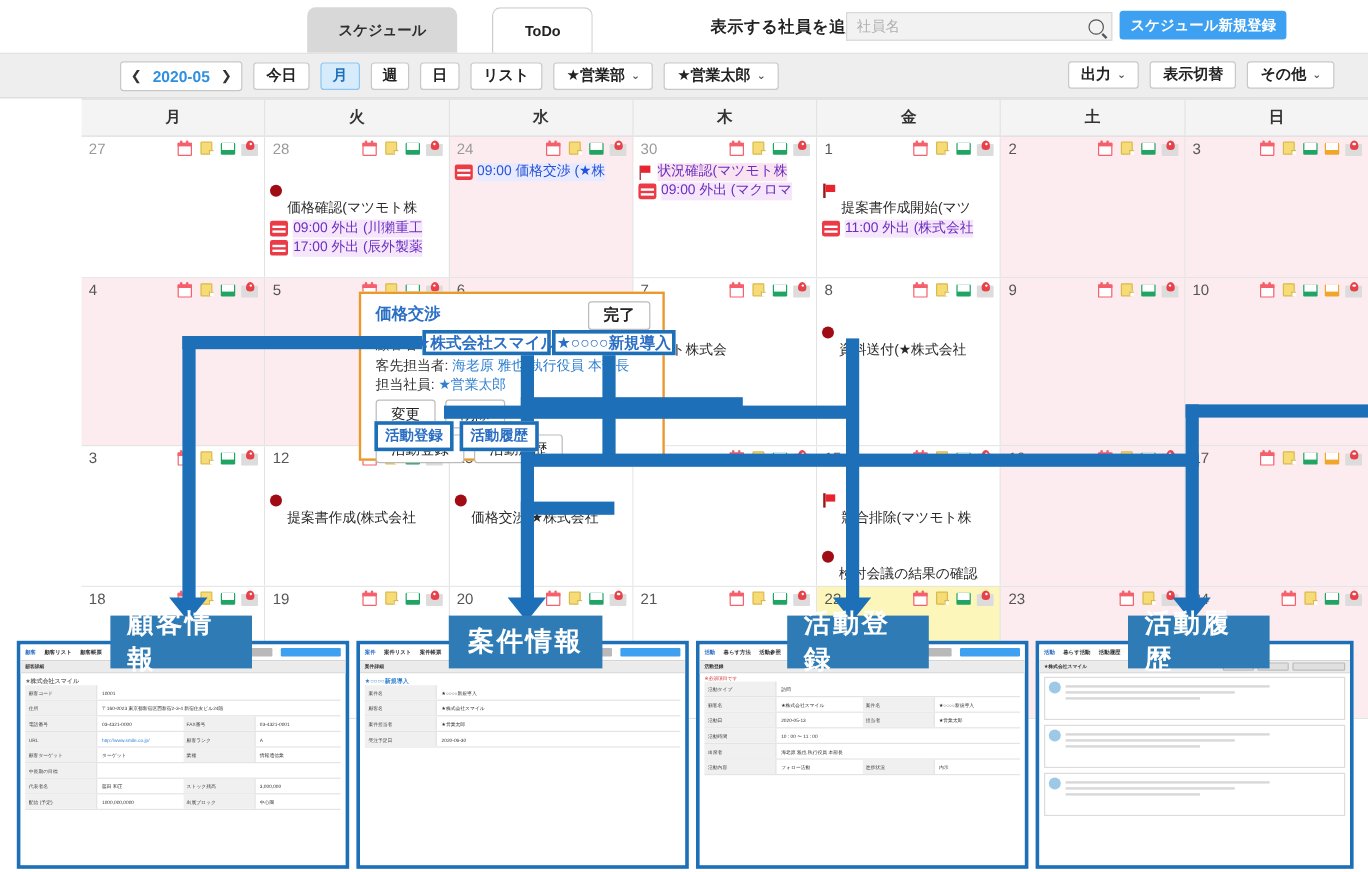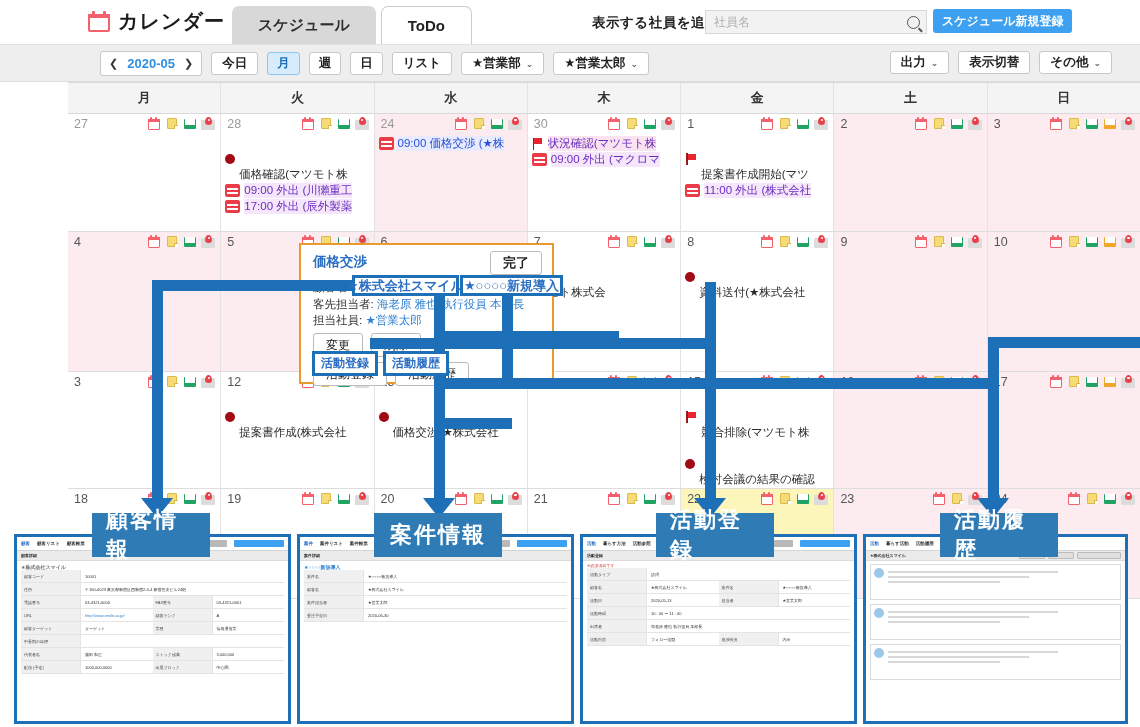--- a/index.html
+++ b/index.html
@@ -16,21 +16,21 @@
   .brand{ position:absolute; left:88px; top:8px; display:flex; align-items:center; gap:8px; }
   .brand-ico{ width:22px; height:21px; position:relative; }
   .brand-ico .body{ position:absolute; left:0; top:3px; width:22px; height:18px; border:2.5px solid #f4606c; border-radius:2px; background:#fff;}
   .brand-ico .top{ position:absolute; left:0; top:3px; width:22px; height:4px; background:#f4606c;}
   .brand-ico .p1,.brand-ico .p2{ position:absolute; top:0; width:3px; height:6px; background:#f4606c; border-radius:1px;}
   .brand-ico .p1{ left:4px;} .brand-ico .p2{ left:15px;}
   .brand-txt{ font-size:20px; font-weight:bold; color:#1b1b1b; letter-spacing:1px;}
 
   .tabs{ position:absolute; left:232px; top:6px; display:flex; gap:5px; align-items:flex-end;}
   .tab{ height:38px; padding:0 26px; display:flex; align-items:center; justify-content:center;
-        font-size:15px; font-weight:bold; color:#333; border-radius:7px 7px 0 0; cursor:pointer;}
+        font-size:12px; font-weight:bold; color:#333; border-radius:7px 7px 0 0; cursor:pointer;margin-left:24px;}
   .tab.sel{ background:#d8d8d8; color:#2e2e2e; }
   .tab.unsel{ background:#fff; border:1px solid #ccc; border-bottom:none; color:#222;}
 
   .addlabel{ position:absolute; left:592px; top:14px; font-size:13.5px; font-weight:bold; color:#222; letter-spacing:.5px;}
   .searchbox{ position:absolute; left:705px; top:10px; width:222px; height:24px; background:#f2f2f2;
               border:1px solid #d8d8d8; display:flex; align-items:center; padding:0 6px; }
   .searchbox input{ border:none; outline:none; background:transparent; font-size:12px; width:190px; color:#333;
                     font-family:"Liberation Sans",sans-serif;}
   .searchbox input::placeholder{ color:#b0b0b0; }
   .mag{ width:13px;height:13px;border:1.6px solid #555;border-radius:50%; position:relative; margin-left:auto;}
@@ -147,29 +147,20 @@
   .th-lab{ width:60px; background:#f0f0f0; height:100%; border-right:1px solid #e4e4e4; font-size:4px; color:#444;
            display:flex;align-items:center;padding-left:3px;}
   .th-val{ flex:1; font-size:4px; color:#333; padding-left:4px; }
   .th-val.lk{ color:#2f7fd0;}
   .blurtext{ color:#6d6d6d; font-size:4px; }
 </style>
 </head>
 <body>
 
 <div class="topbar">
-  <div class="brand">
-    <span class="brand-ico">
-      <span class="body"></span>
-        <span class="top"></span>
-        <span class="p1"></span>
-        <span class="p2"></span>
-    </span>
-    <span class="brand-txt">カレンダー</span>
-  </div>
 
   <div class="tabs">
     <div class="tab sel">スケジュール</div>
     <div class="tab unsel">ToDo</div>
   </div>
 
   <div class="addlabel">表示する社員を追加</div>
   <div class="searchbox">
     <input placeholder="社員名" style="">
     <span class="mag"></span>

